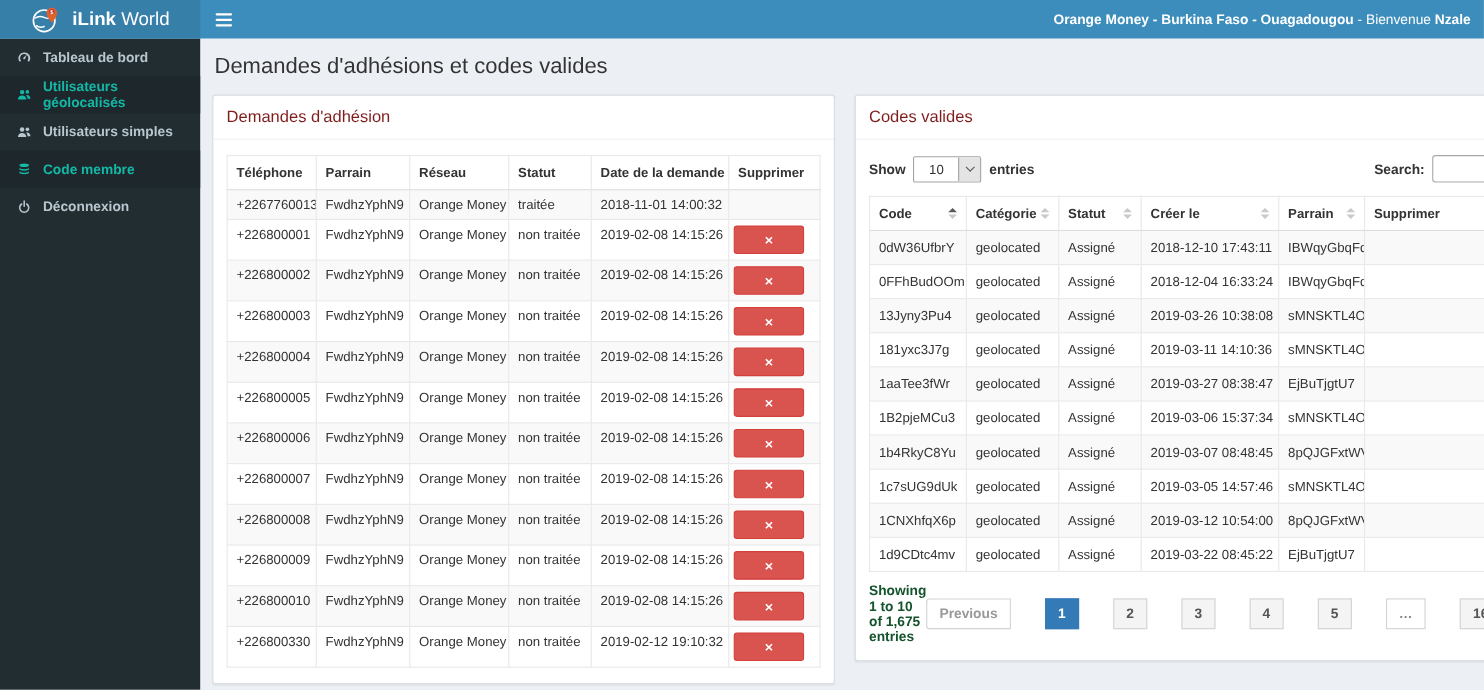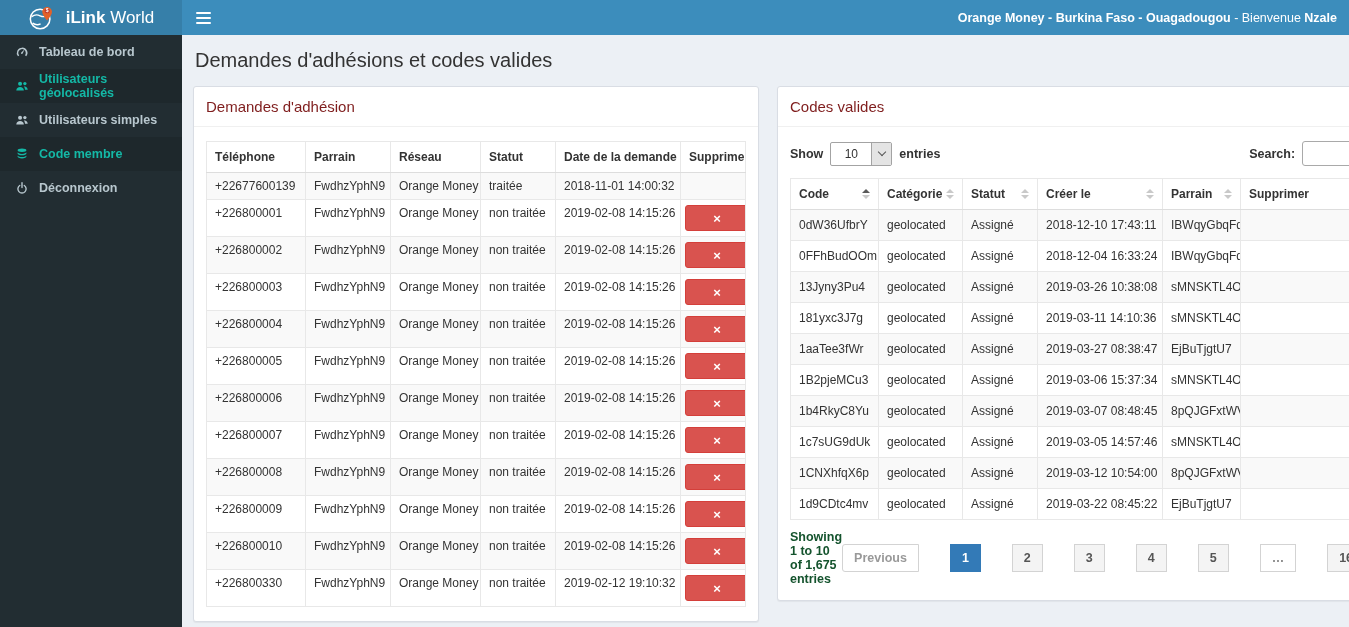--- a/index.html
+++ b/index.html
@@ -40,21 +40,21 @@
   .panel-body{padding:14px 12px 14px 12px;}
 
   
   table.tbl{width:100%;border-collapse:collapse;table-layout:fixed;font-size:12px;color:#333;}
   table.tbl th,table.tbl td{border:1px solid var(--cell_border,#e8e8e8);text-align:left;
     white-space:nowrap;overflow:hidden;vertical-align:top;}
   table.tbl th{font-weight:700;padding:8px 8px;border-bottom:1px solid #ddd;background:#fff;}
   table.tbl tbody tr:nth-of-type(odd){background:var(--stripe,#f9f9f9);}
 
   .requests-table td{padding:5px 8px;line-height:16px;}
-  .requests-table th:nth-of-type(1){width:99px}
+  .requests-table th:nth-of-type(1){width:81px}
   .requests-table th:nth-of-type(2){width:85px}
   .requests-table th:nth-of-type(3){width:90px}
   .requests-table th:nth-of-type(4){width:75px}
   .requests-table th:nth-of-type(5){width:125px}
   .requests-table td:nth-of-type(6){padding:3px 4px;}
   .btn-delete{display:block;width:64px;height:26px;margin:2px 0;border:1px solid #d43f3a;
     border-radius:3px;background:var(--danger,#d9534f);color:#fff;font-weight:700;
     font-size:13px;line-height:1;cursor:pointer;font-family:inherit;}
 
   .codes-table td{padding:7px 8px;line-height:16px;}

